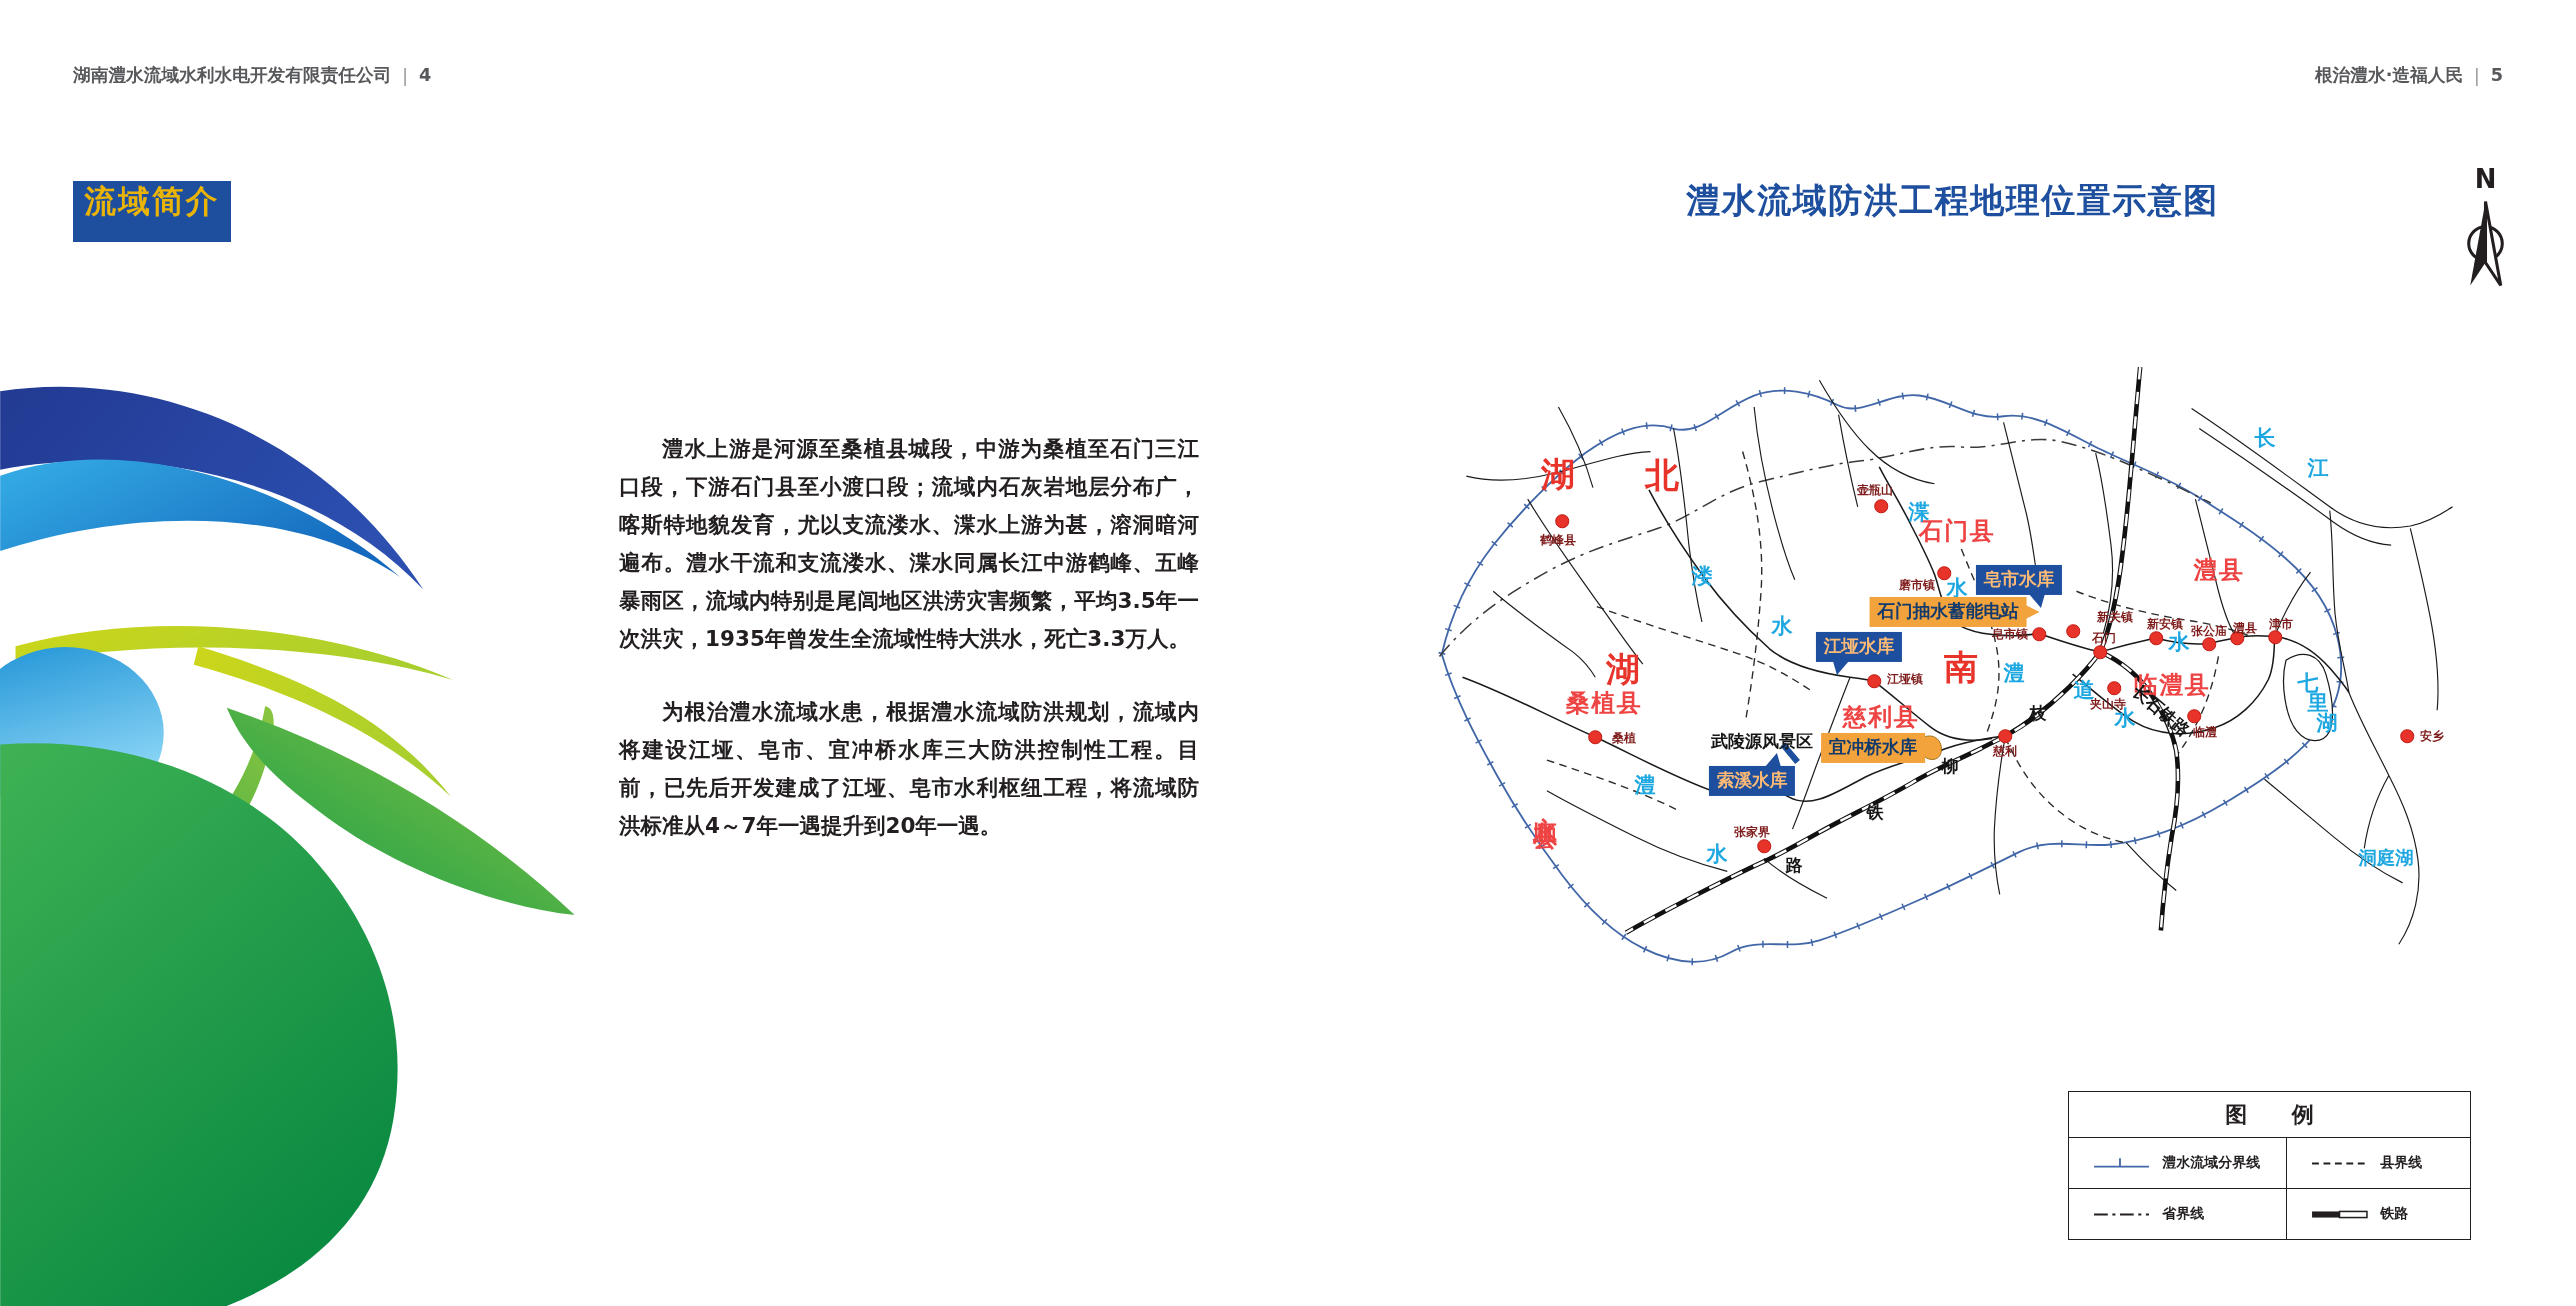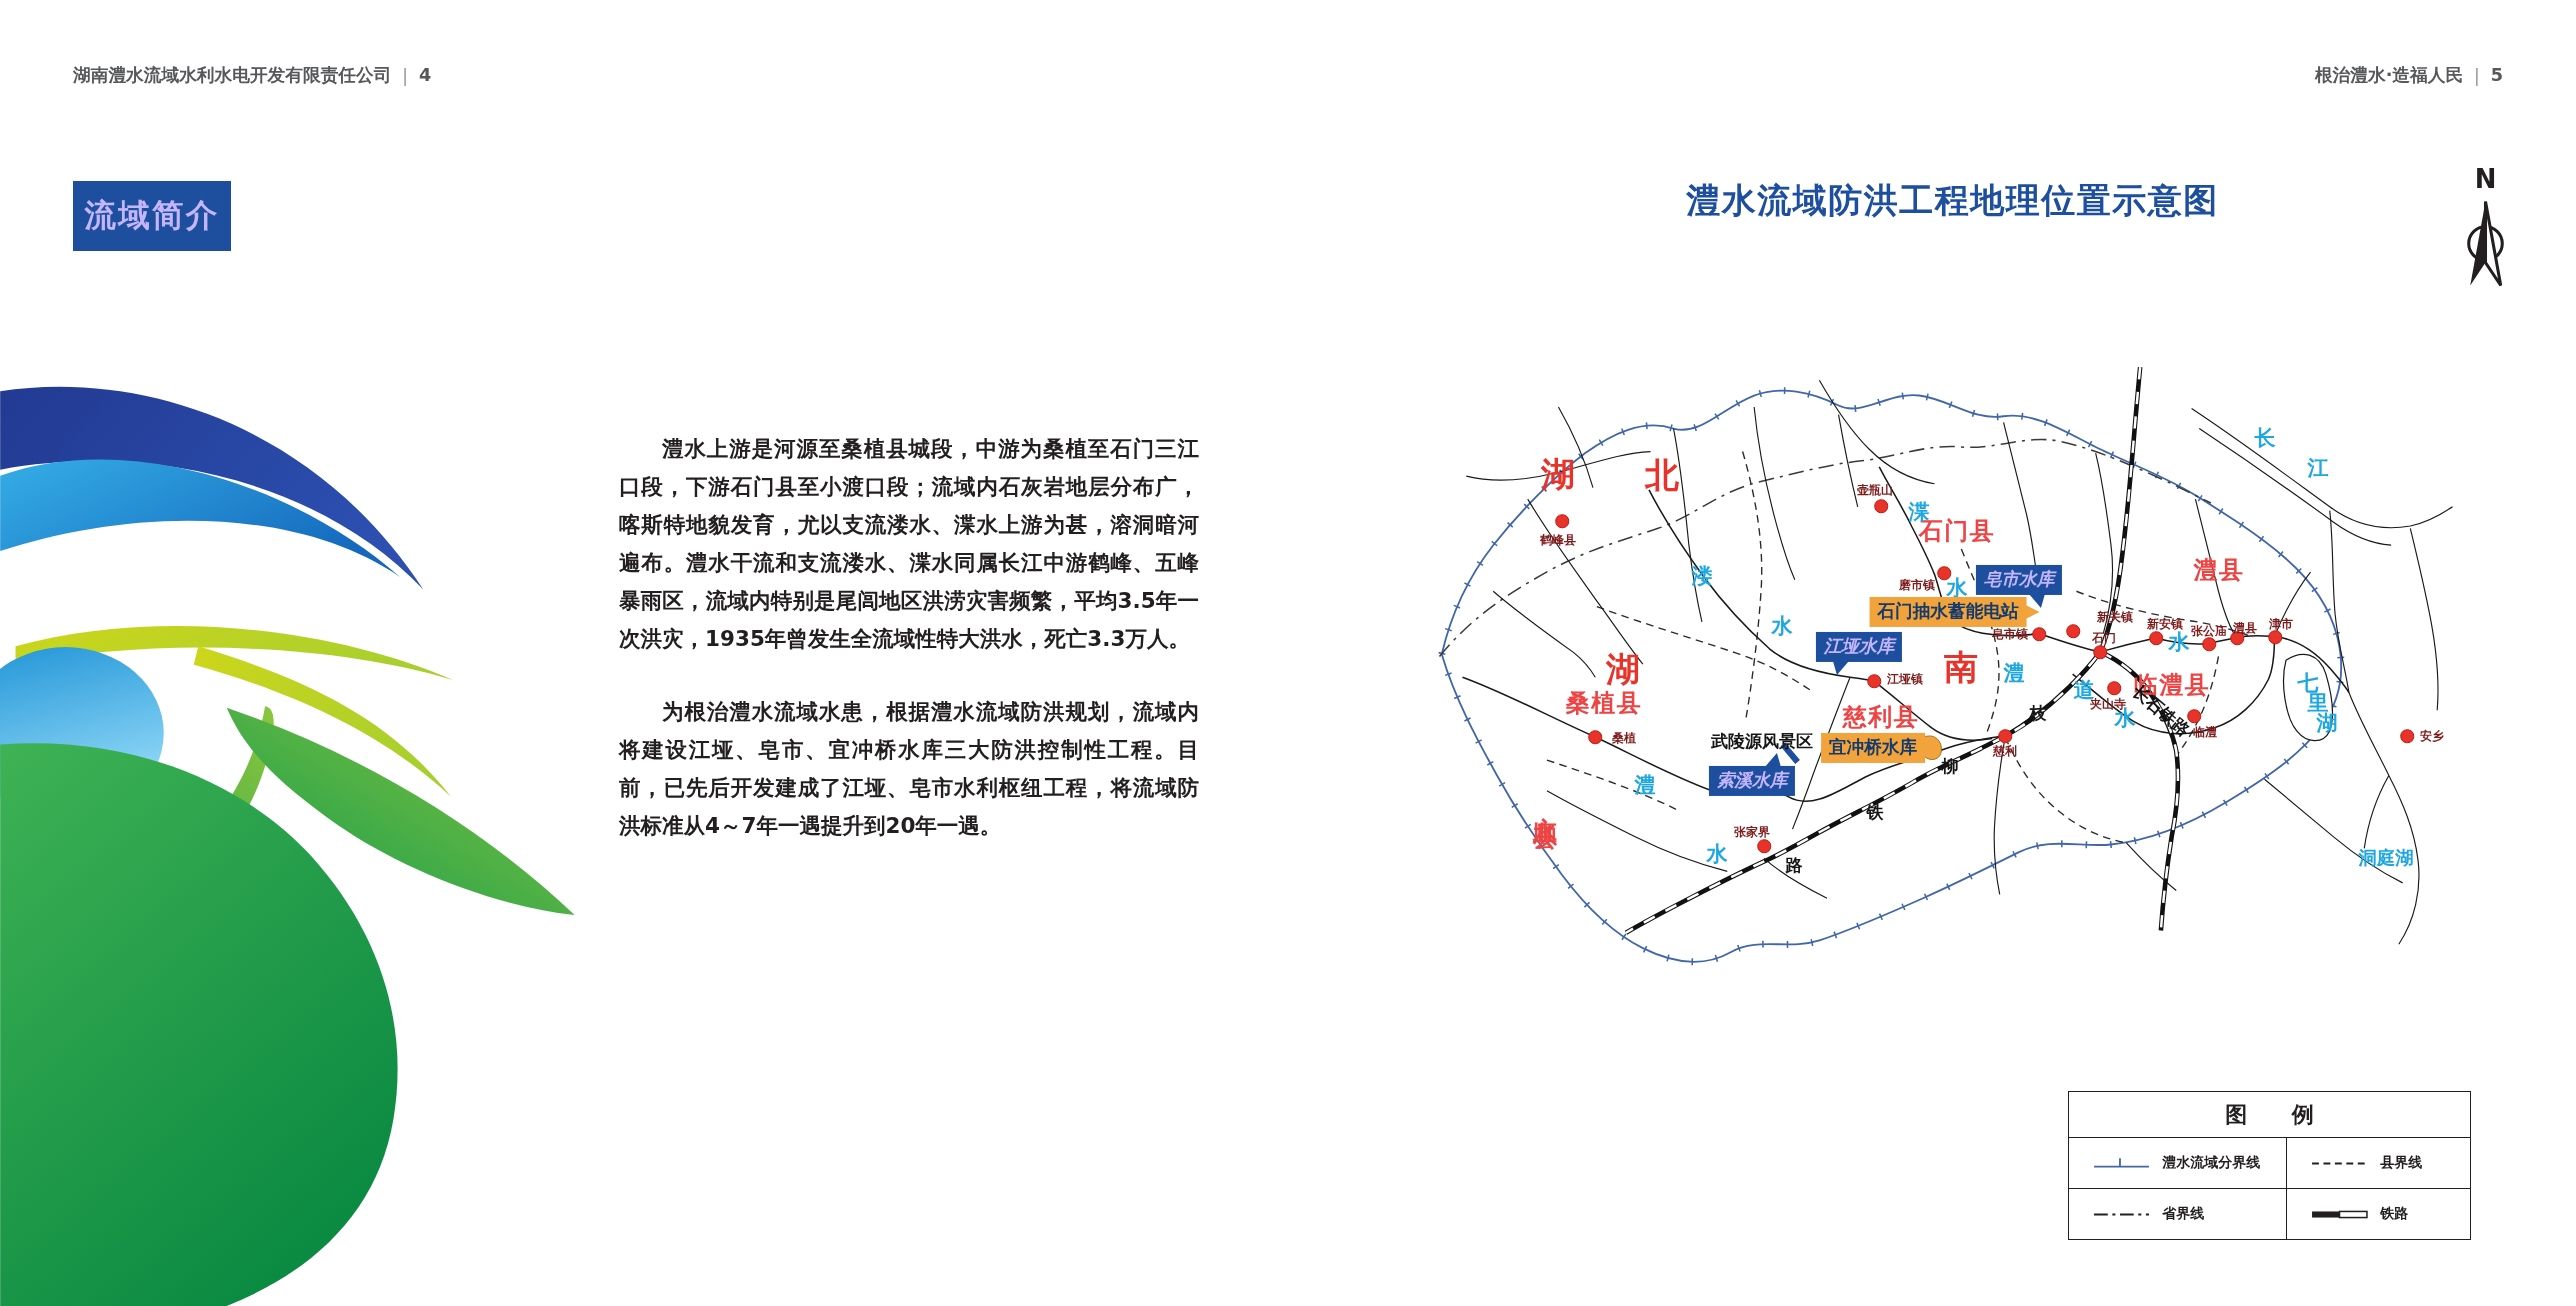--- a/index.html
+++ b/index.html
@@ -6,22 +6,22 @@
   body{
     width:2576px;height:1306px;position:relative;background:#ffffff;overflow:hidden;
     font-family:"DejaVu Sans", sans-serif;
   }
   
   .pg-header{position:absolute;top:63px;font-size:17.7px;font-weight:bold;color:#57585b;display:flex;align-items:center;gap:10.7px;white-space:nowrap;}
   .hdr-left{left:73px;}
   .hdr-right{right:73px;}
   .hdr-sep{color:#9b9b9d;font-weight:normal;font-size:18.4px;}
   
-  .section-title-box{position:absolute;left:73px;top:181px;width:158px;height:70px;background:#1d4f9e;color:#c4b5fd;
-    font-size:31.5px;font-weight:bold;display:flex;align-items:center;justify-content:center;letter-spacing:2.3px;}
+  .section-title-box{position:absolute;left:73px;top:181px;width:158px;height:61px;background:#1d4f9e;color:#eab308;
+    font-size:31.5px;font-weight:bold;display:flex;align-items:flex-start;justify-content:center;letter-spacing:2.3px;}
   .body-text{position:absolute;left:619px;top:430px;width:580px;color:#231f20;font-size:21.5px;line-height:38px;
     font-weight:bold;text-align:justify;}
   .body-text p{margin:0 0 35px 0;text-indent:2em;}
   .logo-wrap{position:absolute;left:0;top:376px;width:584px;height:930px;}
   
   .map-title{position:absolute;left:1680px;top:178px;width:545px;text-align:center;font-size:34px;font-weight:bold;color:#1d4f9e;letter-spacing:1.5px;}
   .compass{position:absolute;left:2455px;top:157px;width:61px;height:138px;}
   
   .map{position:absolute;left:1420px;top:361px;width:1052px;height:637px;}
   .map svg.art{position:absolute;left:0;top:0;}
@@ -33,21 +33,21 @@
   .town-dot{width:11.5px;height:11.5px;border-radius:50%;background:#e8332a;border:0.8px solid #c01a12;transform:translate(-50%,-50%);}
   .town-label{color:#7f1d1d;font-size:12px;font-weight:bold;white-space:nowrap;}
   .town-label.center{transform:translate(-50%,-50%);}
   .town-label.left{transform:translate(0,-50%);}
   .riverchar{color:#1ea7e0;font-size:21px;font-weight:bold;transform:translate(-50%,-50%);}
   .lake-label{color:#1ea7e0;font-size:18.4px;font-weight:bold;white-space:nowrap;transform:translate(-50%,-50%);}
   .railchar{color:#161616;font-size:17px;font-weight:bold;transform:translate(-50%,-50%);}
   .raildiag{color:#161616;font-size:17px;font-weight:bold;white-space:nowrap;transform:translate(-50%,-50%) rotate(40deg);}
   .scenic{color:#161616;font-size:17px;font-weight:bold;white-space:nowrap;transform:translate(-50%,-50%);}
   .res-label{font-size:17.7px;font-weight:bold;padding:2.3px 7.7px 3.8px 7.7px;white-space:nowrap;transform:translate(-50%,-50%);}
-  .res-blue{background:#1d4f9e;color:#c4b5fd;font-style:italic;}
+  .res-blue{background:#1d4f9e;color:#fdba74;}
   .res-orange{background:#f2a33c;color:#123a6d;}
   .tail{position:absolute;width:0;height:0;}
   .tail.down-left{left:20%;bottom:-13px;border-left:4.6px solid transparent;border-right:12.3px solid transparent;}
   .tail.down-right{right:20%;bottom:-13px;border-left:12.3px solid transparent;border-right:4.6px solid transparent;}
   .tail.up-right{right:16%;top:-13px;border-left:12.3px solid transparent;border-right:4.6px solid transparent;}
   .tail.right{right:-13px;top:50%;transform:translateY(-50%);border-top:7px solid transparent;border-bottom:7px solid transparent;}
   .tail.blue.down-left,.tail.blue.down-right{border-top:14px solid #1d4f9e;}
   .tail.blue.up-right{border-bottom:14px solid #1d4f9e;}
   .tail.orange.right{border-left:14px solid #f2a33c;}
   

